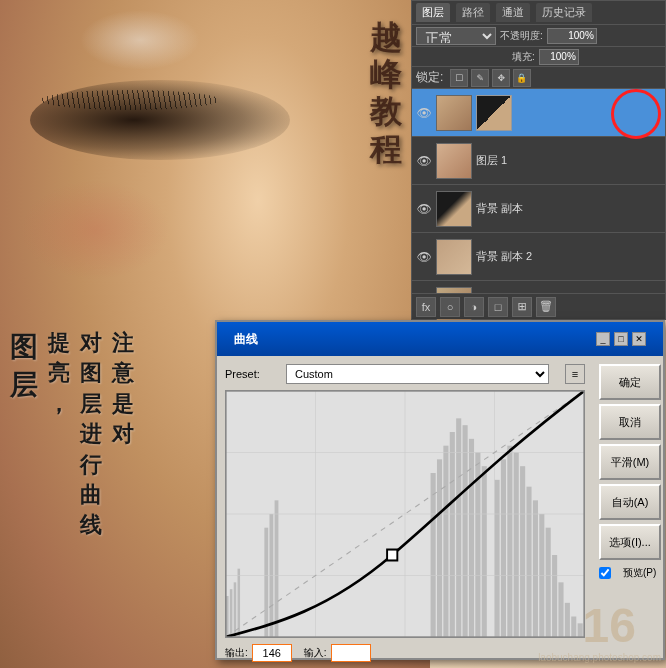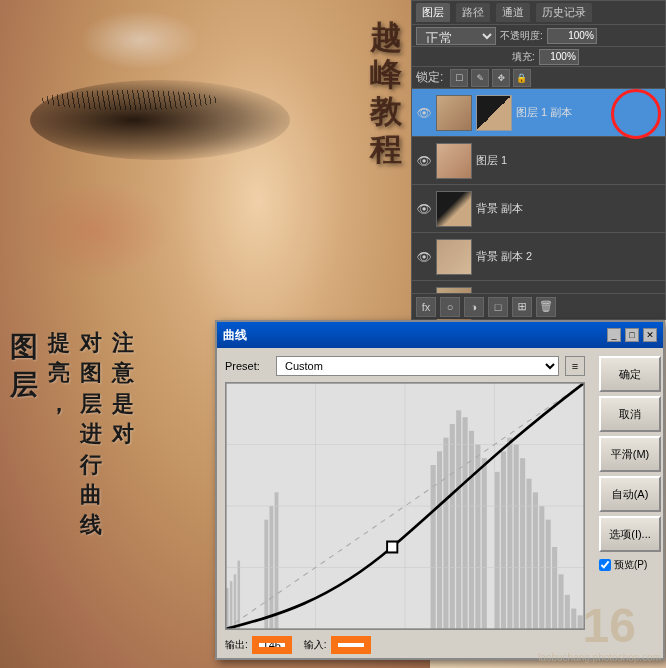--- a/index.html
+++ b/index.html
@@ -273,23 +273,23 @@
       width: 450px;
       height: 340px;
       background: #d4d0c8;
       border: 2px solid #888;
       box-shadow: 3px 3px 8px rgba(0,0,0,0.5);
     }
 
     .curves-titlebar {
       display: flex;
       align-items: center;
-      height: 26px;
+      height: 34px;
       background: linear-gradient(180deg, #0058d0 0%, #0040a0 100%);
-      padding: 0 6px;
+      padding: 0 17px;
       gap: 4px;
     }
 
     .curves-title {
       font-size: 12px;
       color: #fff;
       font-weight: bold;
       flex: 1;
     }
 
@@ -313,21 +313,21 @@
       flex: 1;
       padding: 8px;
       display: flex;
       flex-direction: column;
       gap: 6px;
     }
 
     .preset-row {
       display: flex;
       align-items: center;
-      gap: 6px;
+      gap: 16px;
     }
 
     .preset-label {
       font-size: 11px;
       color: #000;
       min-width: 45px;
     }
 
     .preset-select {
       flex: 1;
@@ -405,21 +405,21 @@
 
     .output-label {
       font-size: 10px;
       color: #000;
     }
 
     .output-value {
       width: 40px;
       height: 18px;
       background: #fff;
-      border: 7px solid #f97316;
+      border: 1px solid #f97316;
       font-size: 11px;
       text-align: center;
       color: #000;
     }
 
     
     .curves-buttons {
       width: 70px;
       padding: 8px 6px;
       display: flex;
@@ -436,21 +436,21 @@
       font-size: 11px;
       color: #000;
       cursor: pointer;
       text-align: center;
       line-height: 18px;
     }
 
     .checkbox-row {
       display: flex;
       align-items: center;
-      gap: 3px;
+      gap: 12px;
       margin-top: 2px;
     }
 
     .cb-label {
       font-size: 10px;
       color: #000;
     }
 
     
     .bottom-number {
@@ -559,21 +559,20 @@
     <div class="icon-btn">✥</div>
     <div class="icon-btn">🔒</div>
   </div>
 
   <div class="layer-item active">
     <div class="layer-eye">👁</div>
     <div class="layer-thumb layer-thumb-face">
       <div style="width:100%;height:100%;background:linear-gradient(135deg,#c9a882,#a07858);"></div>
     </div>
     <div class="layer-thumb layer-thumb-dark" style="width:36px;height:36px;background:linear-gradient(135deg,#1a1a1a 50%,#c9a882 50%);border:1px solid #999;"></div>
-    <span class="layer-name">图层 1 副本</span>
   </div>
 
   <div class="layer-item">
     <div class="layer-eye">👁</div>
     <div class="layer-thumb layer-thumb-face">
       <div style="width:100%;height:100%;background:linear-gradient(135deg,#d4b090,#b08060);"></div>
     </div>
     <span class="layer-name">图层 1</span>
   </div>
 

